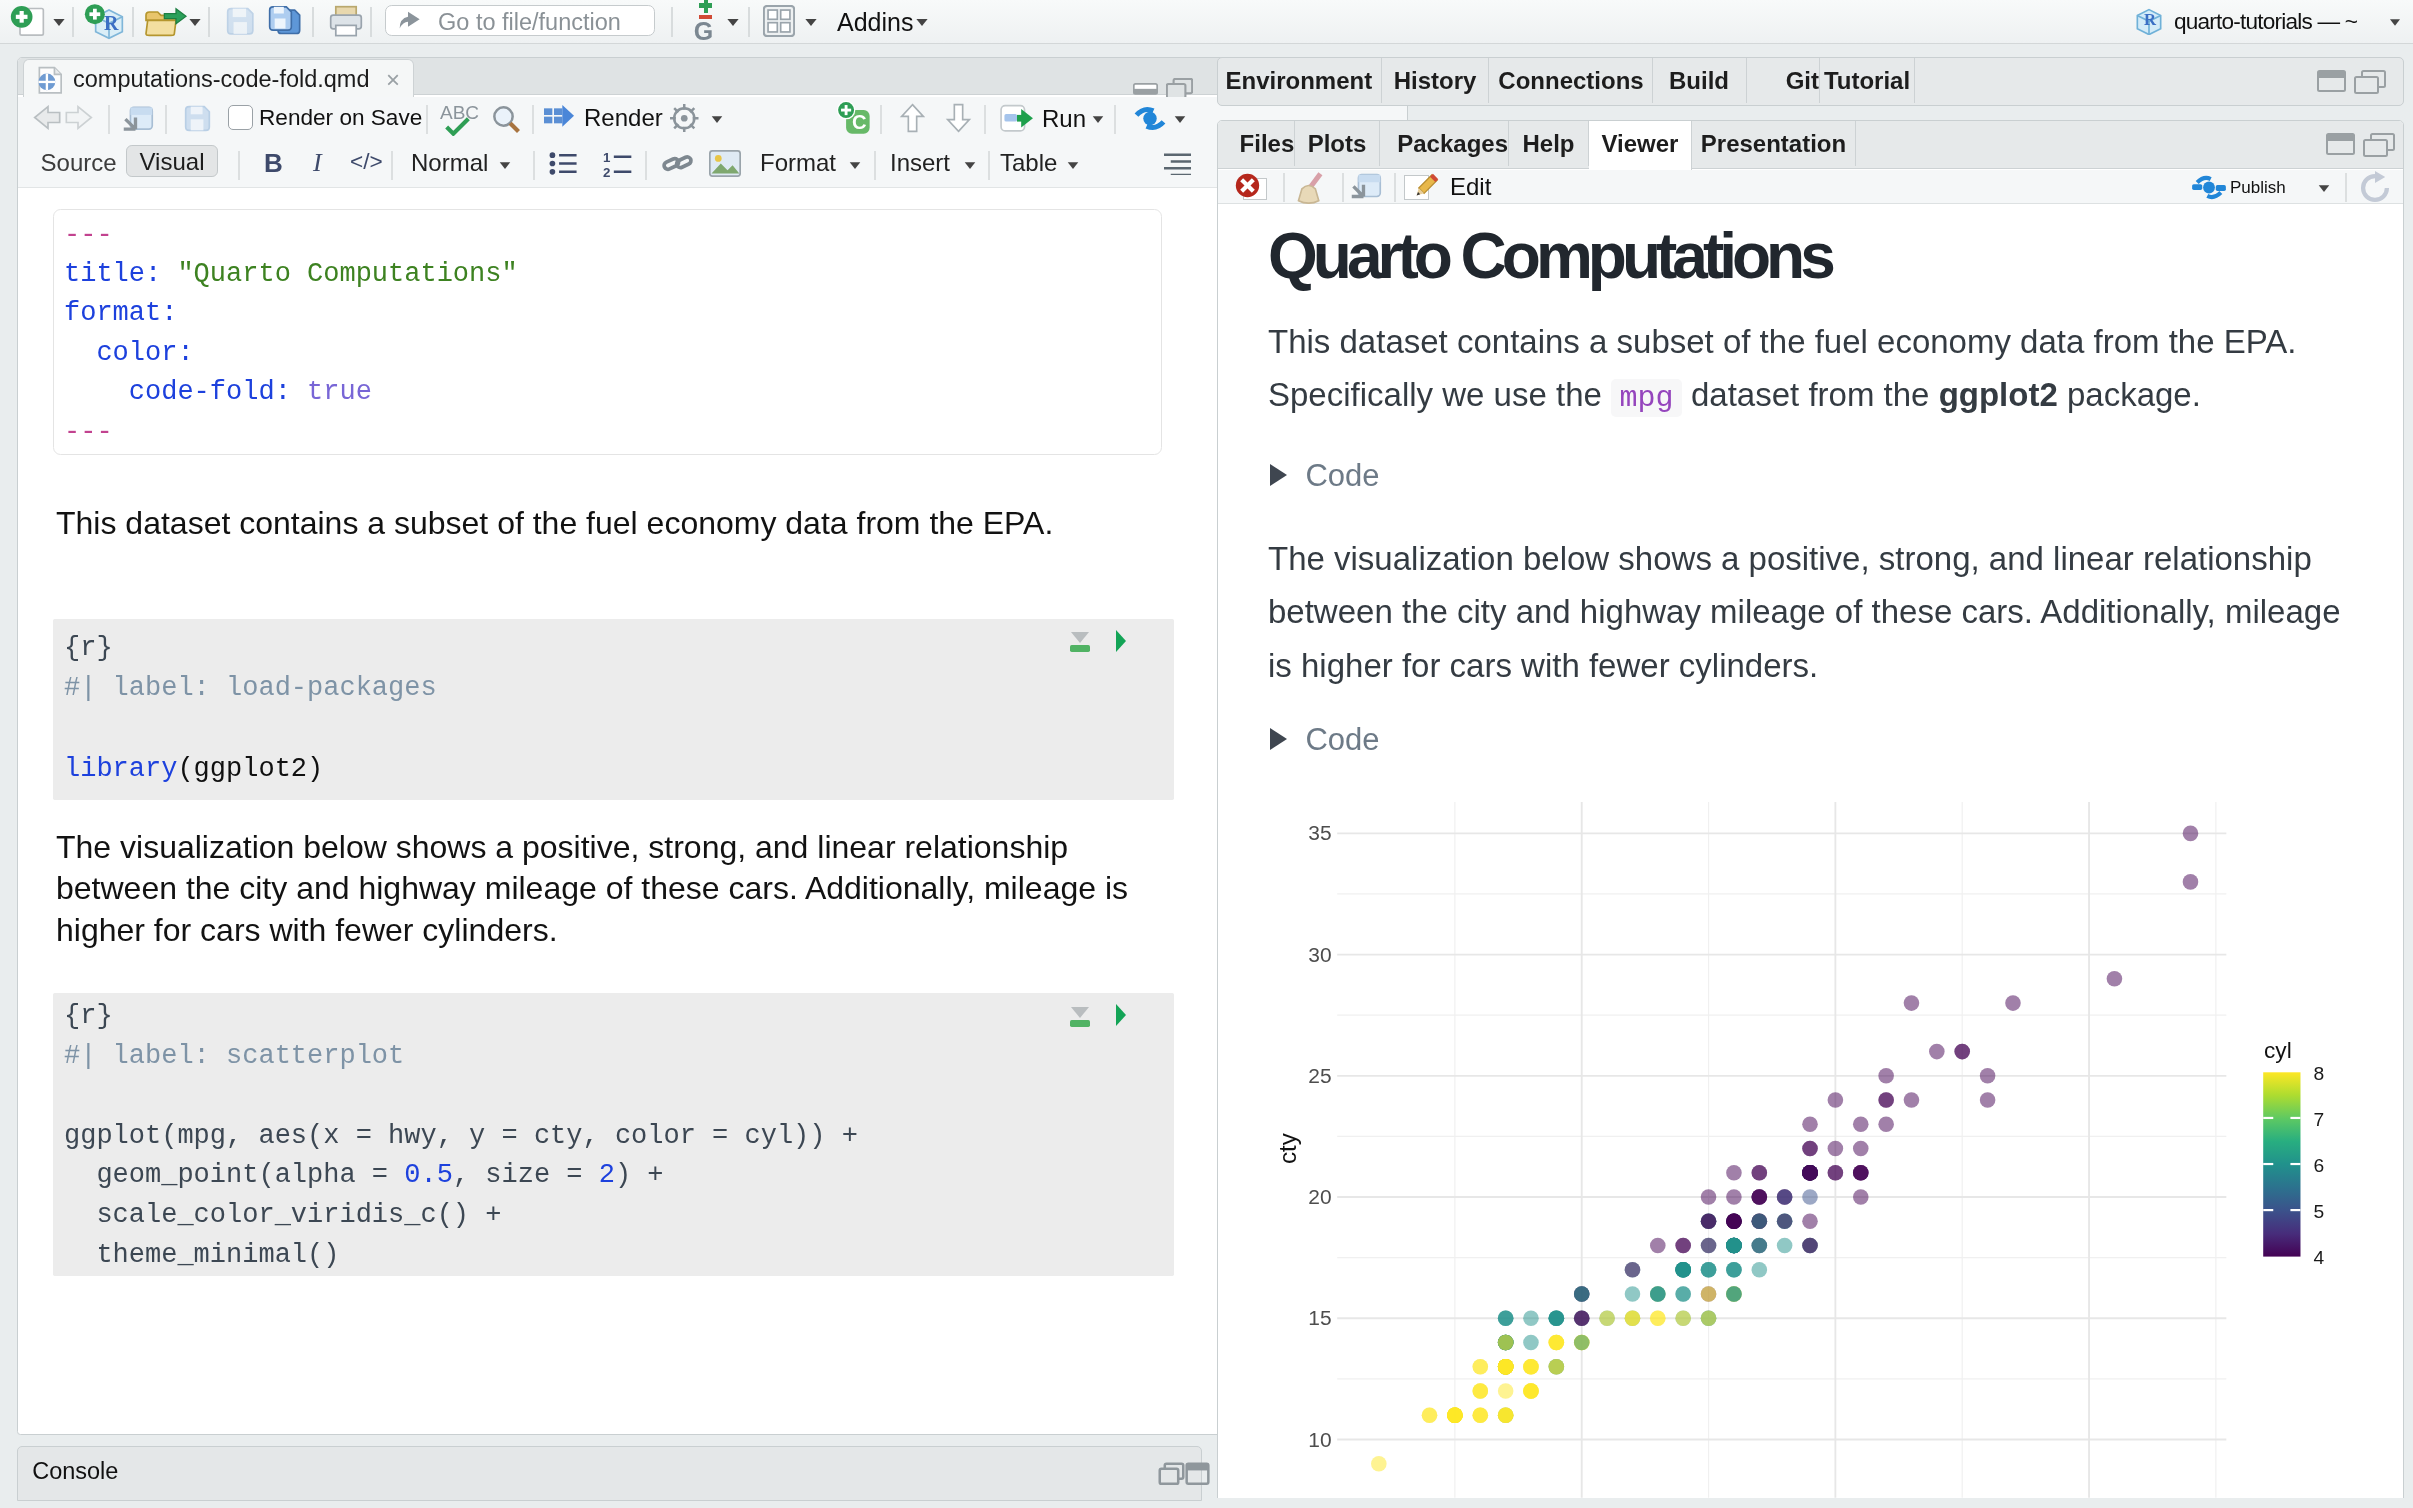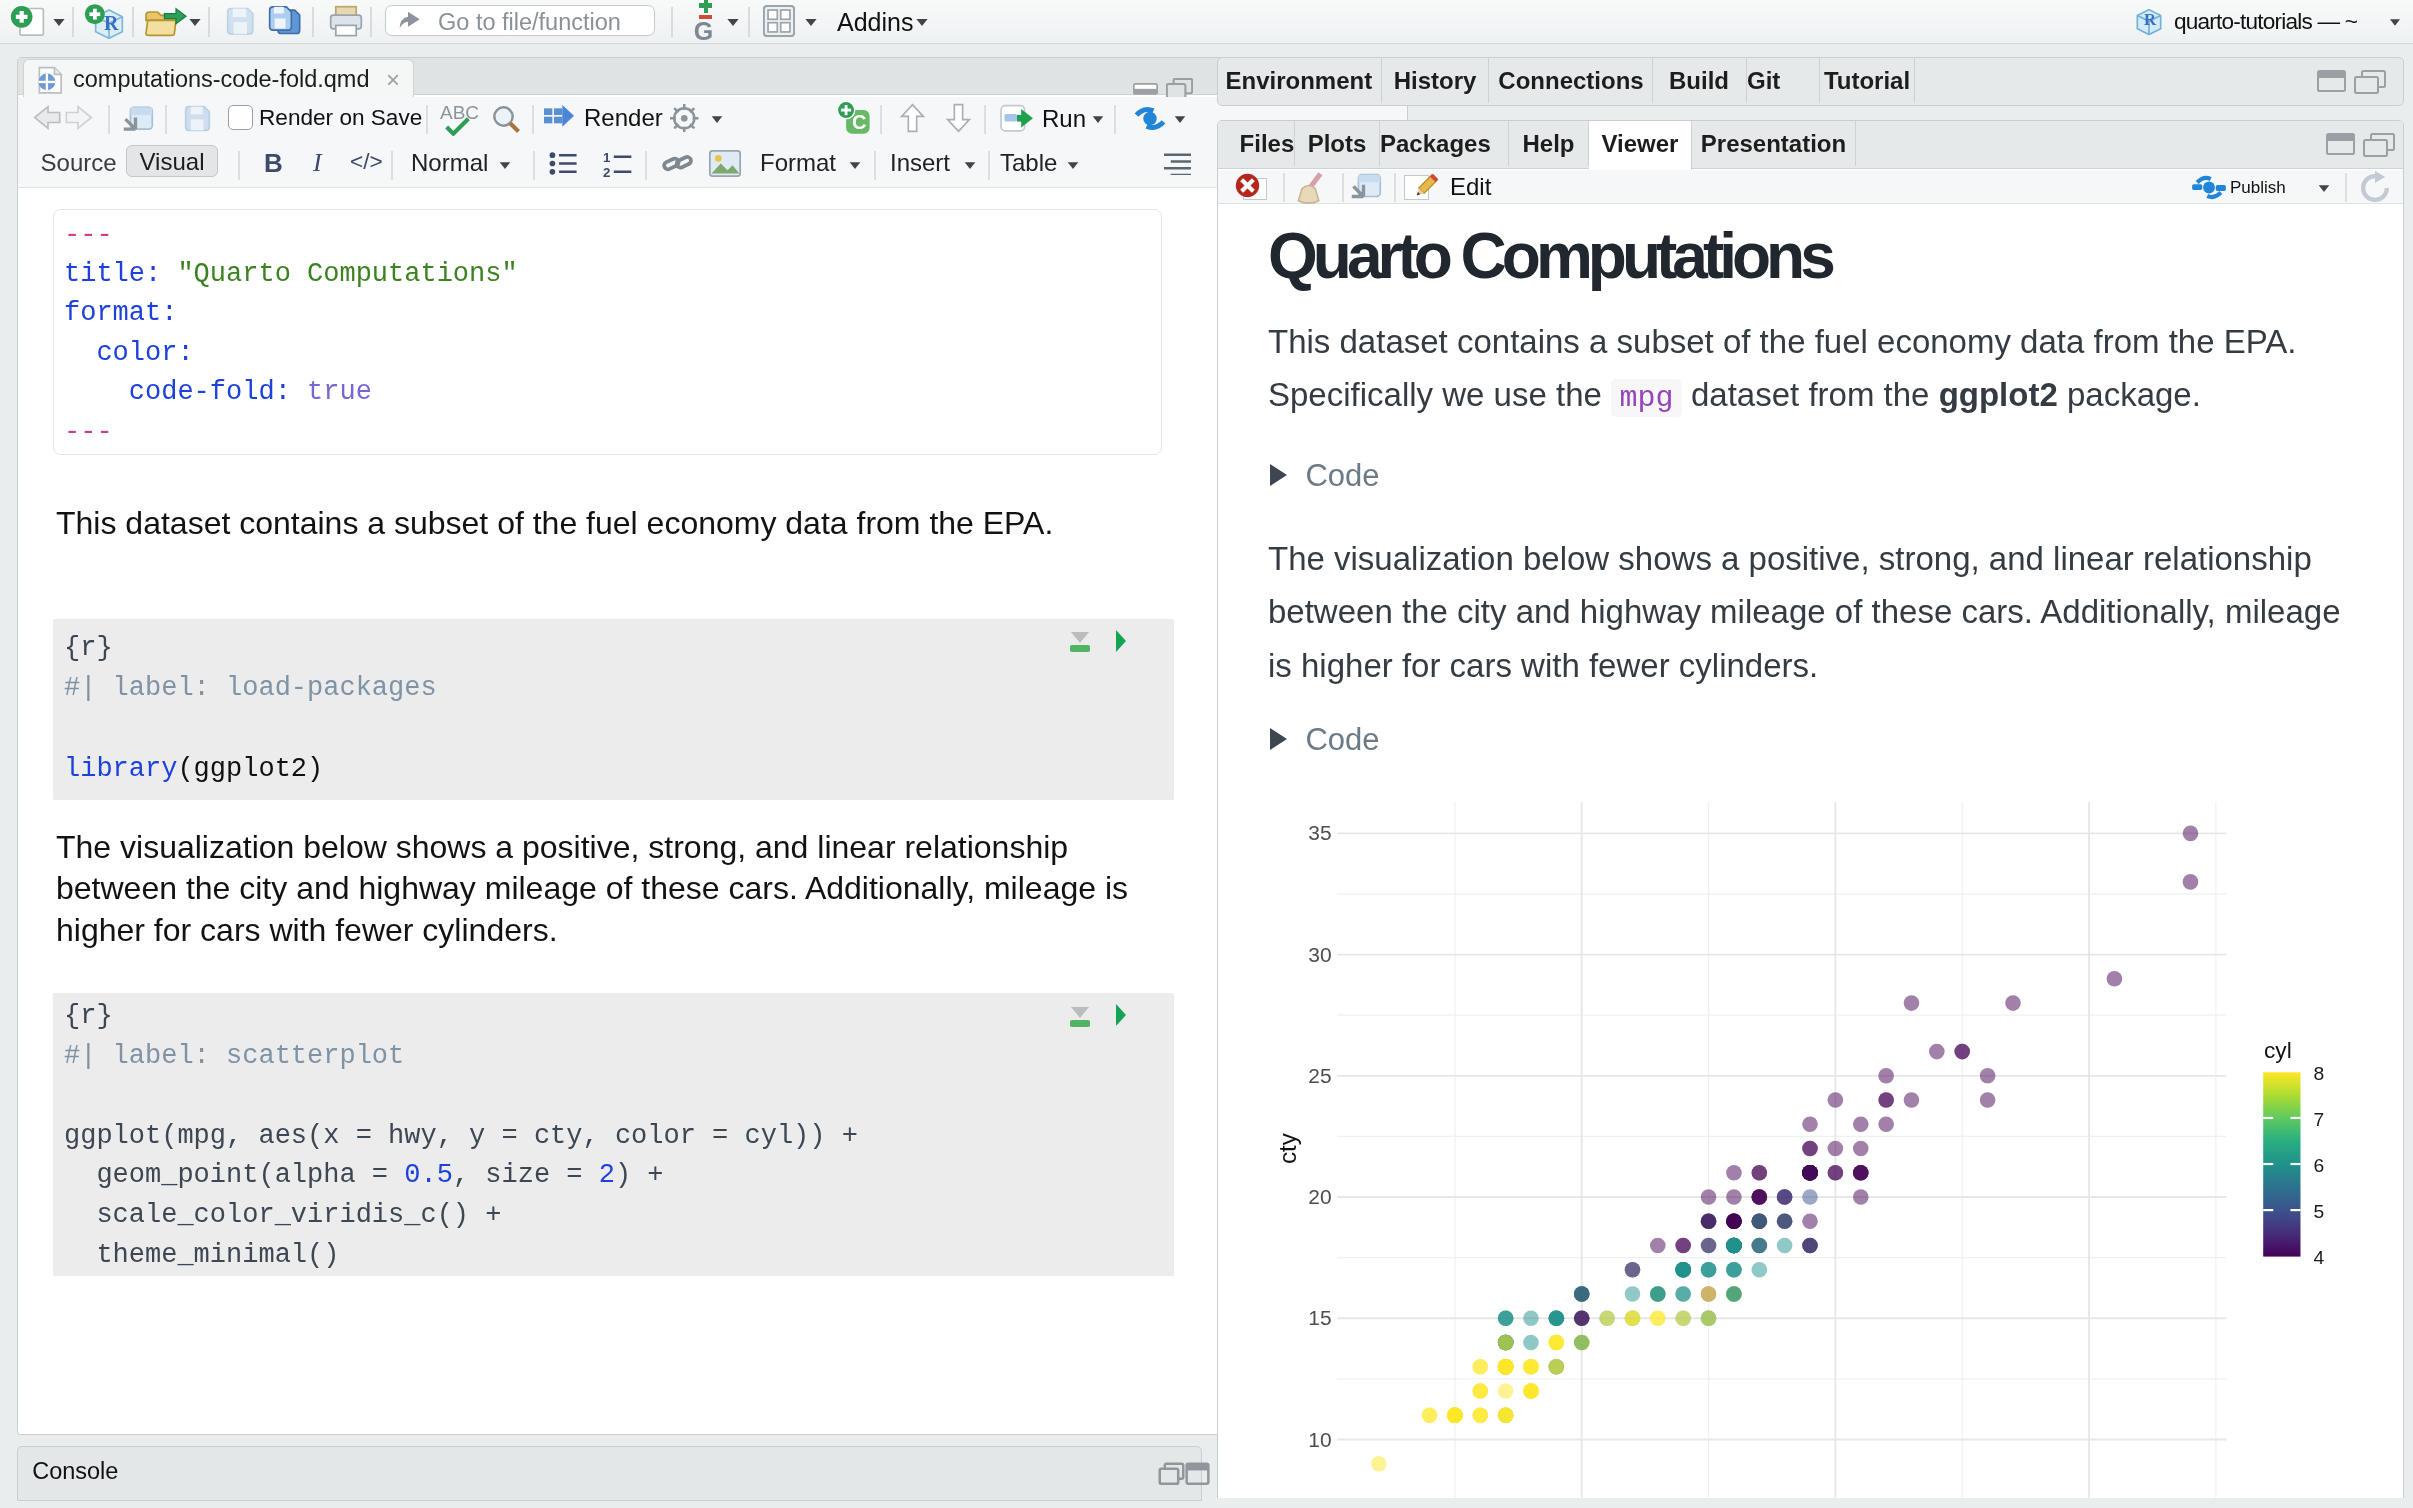--- a/index.html
+++ b/index.html
@@ -342,35 +342,35 @@
     <svg class="abs" style="left:1167px;top:15px" width="25" height="23.5" viewBox="0 0 30 28">
 <rect x="2" y="2" width="26" height="24" rx="2" fill="none" stroke="#8f979c" stroke-width="3"></rect>
 <rect x="2" y="2" width="26" height="8" fill="#8f979c"></rect>
 </svg>
   </div>
 <div id="envpane" class="abs">
     <div class="abs" style="left:-1.7px;top:0;width:166px;height:45px;border-right:1.7px solid #cdd2d4;text-align:center"><span style="font-size:24px;font-weight:bold;color:#1d1d1d;line-height:45px">Environment</span></div>
     <div class="abs" style="left:164px;top:0;width:107px;height:45px;border-right:1.7px solid #cdd2d4;text-align:center"><span style="font-size:24px;font-weight:bold;color:#1d1d1d;line-height:45px">History</span></div>
     <div class="abs" style="left:272px;top:0;width:163px;height:45px;border-right:1.7px solid #cdd2d4;text-align:center"><span style="font-size:24px;font-weight:bold;color:#1d1d1d;line-height:45px">Connections</span></div>
     <div class="abs" style="left:434px;top:0;width:95px;height:45px;border-right:1.7px solid #cdd2d4;text-align:center"><span style="font-size:24px;font-weight:bold;color:#1d1d1d;line-height:45px">Build</span></div>
-    <div class="abs" style="left:529px;top:0;width:73px;height:45px;border-right:1.7px solid #cdd2d4;text-align:left"><span style="font-size:24px;font-weight:bold;color:#1d1d1d;line-height:45px">Git</span></div>
+    <div class="abs" style="left:529px;top:0;width:73px;height:45px;border-right:1.7px solid #cdd2d4;text-align:right"><span style="font-size:24px;font-weight:bold;color:#1d1d1d;line-height:45px">Git</span></div>
     <div class="abs" style="left:602px;top:0;width:95px;height:45px;border-right:1.7px solid #cdd2d4;text-align:center"><span style="font-size:24px;font-weight:bold;color:#1d1d1d;line-height:45px">Tutorial</span></div>
     <div class="minmax" style="left:1099px;top:11.7px">
       <div class="mm mmb" style="border-color:#9aa0a3"></div>
       <div style="position:relative;width:34px;height:25px">
         <div class="abs" style="left:6.7px;top:0;width:25px;height:18.4px;border:2.5px solid #9aa0a3;border-radius:2.5px"></div>
         <div class="abs" style="left:0;top:5.9px;width:25px;height:18.4px;border:2.5px solid #9aa0a3;border-radius:2.5px;background:#e6e9ea"></div>
       </div>
     </div>
   </div>
 <div id="viewpane" class="abs">
     <div id="viewtabs">
       <div class="abs" style="left:-1.7px;top:0;width:79px;height:45px;border-right:1.7px solid #cdd2d4;text-align:right"><span style="font-size:24px;font-weight:bold;color:#1d1d1d;line-height:45px">Files</span></div>
       <div class="abs" style="left:77px;top:0;width:85px;height:45px;border-right:1.7px solid #cdd2d4;text-align:center"><span style="font-size:24px;font-weight:bold;color:#1d1d1d;line-height:45px">Plots</span></div>
-      <div class="abs" style="left:162px;top:0;width:129px;height:45px;border-right:1.7px solid #cdd2d4;text-align:left"><span style="font-size:24px;font-weight:bold;color:#1d1d1d;line-height:45px">Packages</span></div>
+      <div class="abs" style="left:162px;top:0;width:129px;height:45px;border-right:1.7px solid #cdd2d4;text-align:right"><span style="font-size:24px;font-weight:bold;color:#1d1d1d;line-height:45px">Packages</span></div>
       <div class="abs" style="left:291px;top:0;width:80px;height:45px;border-right:1.7px solid #cdd2d4;text-align:center"><span style="font-size:24px;font-weight:bold;color:#1d1d1d;line-height:45px">Help</span></div>
       <div class="abs" style="left:371px;top:0;width:103px;height:49px;background:#fff;border-right:1.7px solid #cdd2d4;text-align:center;z-index:3"><span style="font-size:24px;font-weight:bold;color:#1d1d1d;line-height:45px">Viewer</span></div>
       <div class="abs" style="left:474px;top:0;width:164px;height:45px;border-right:1.7px solid #cdd2d4;text-align:center"><span style="font-size:24px;font-weight:bold;color:#1d1d1d;line-height:45px">Presentation</span></div>
       <div class="minmax" style="left:1108px;top:11.7px">
         <div class="mm mmb" style="border-color:#9aa0a3"></div>
         <div style="position:relative;width:34px;height:25px">
           <div class="abs" style="left:6.7px;top:0;width:25px;height:18.4px;border:2.5px solid #9aa0a3;border-radius:2.5px"></div>
           <div class="abs" style="left:0;top:5.9px;width:25px;height:18.4px;border:2.5px solid #9aa0a3;border-radius:2.5px;background:#e6e9ea"></div>
         </div>
       </div>

